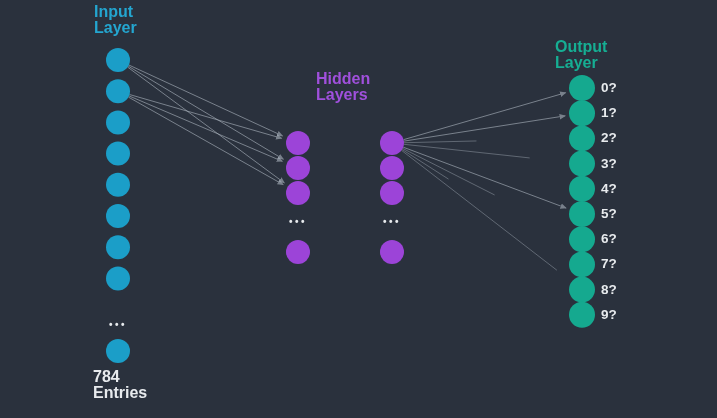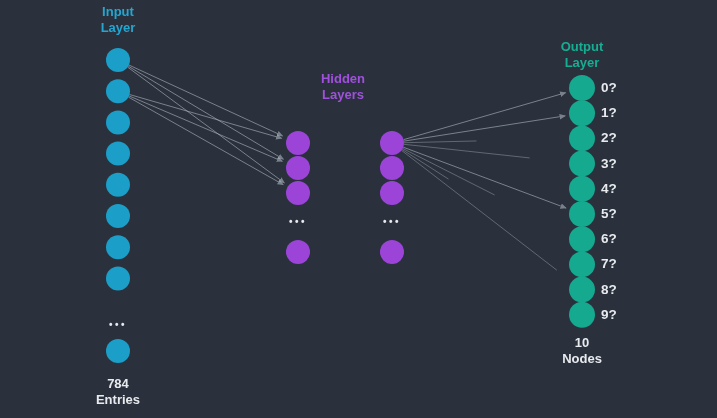--- a/index.html
+++ b/index.html
@@ -6,23 +6,22 @@
   #canvas{
     position:relative;
     width:717px;height:418px;
     background:var(--background,#2a313d);
     overflow:hidden;
     font-family:"Liberation Sans",sans-serif;
   }
   .lbl{
     position:absolute;
     transform:none;
-    text-align:center;
     font-weight:bold;
-    font-size:13px;
+    font-size:16px;
     line-height:16px;
     white-space:normal;
   }
   .cyan{color:var(--input-text,#24a6d0);}
   .purple{color:var(--hidden-text,#a050dc);}
   .teal{color:var(--output-text,#18b296);}
   .white{color:var(--light-text,#e8ebee);}
   .dots{
     position:absolute;
     text-align:center;
@@ -103,23 +102,22 @@
 
   <div class="lbl purple" style="left:316px;top:71px;width:54px;">Hidden Layers</div>
 
   <div class="dots" style="left:98px;top:318px;width:40px;">•••</div>
 
   <div class="dots" style="left:278px;top:215px;width:40px;">•••</div>
 
   <div class="dots" style="left:372px;top:215px;width:40px;">•••</div>
 
 
-  <div class="lbl white" style="left:93px;top:369px;width:50px;margin-top:7px;">784 Entries</div>
+  <div class="lbl white" style="left:93px;top:369px;width:50px;">784 Entries</div>
 
-  <div class="lbl white" style="left:560px;top:335px;width:44px;">10 Nodes</div>
 
 <div class="out-lbl" style="left: 601px; top: 80px;">0?</div>
     <div class="out-lbl" style="left: 601px; top: 105px;">1?</div>
     <div class="out-lbl" style="left: 601px; top: 130px;">2?</div>
     <div class="out-lbl" style="left: 601px; top: 156px;">3?</div>
     <div class="out-lbl" style="left: 601px; top: 181px;">4?</div>
     <div class="out-lbl" style="left: 601px; top: 206px;">5?</div>
     <div class="out-lbl" style="left: 601px; top: 231px;">6?</div>
     <div class="out-lbl" style="left: 601px; top: 256px;">7?</div>
     <div class="out-lbl" style="left: 601px; top: 282px;">8?</div>

